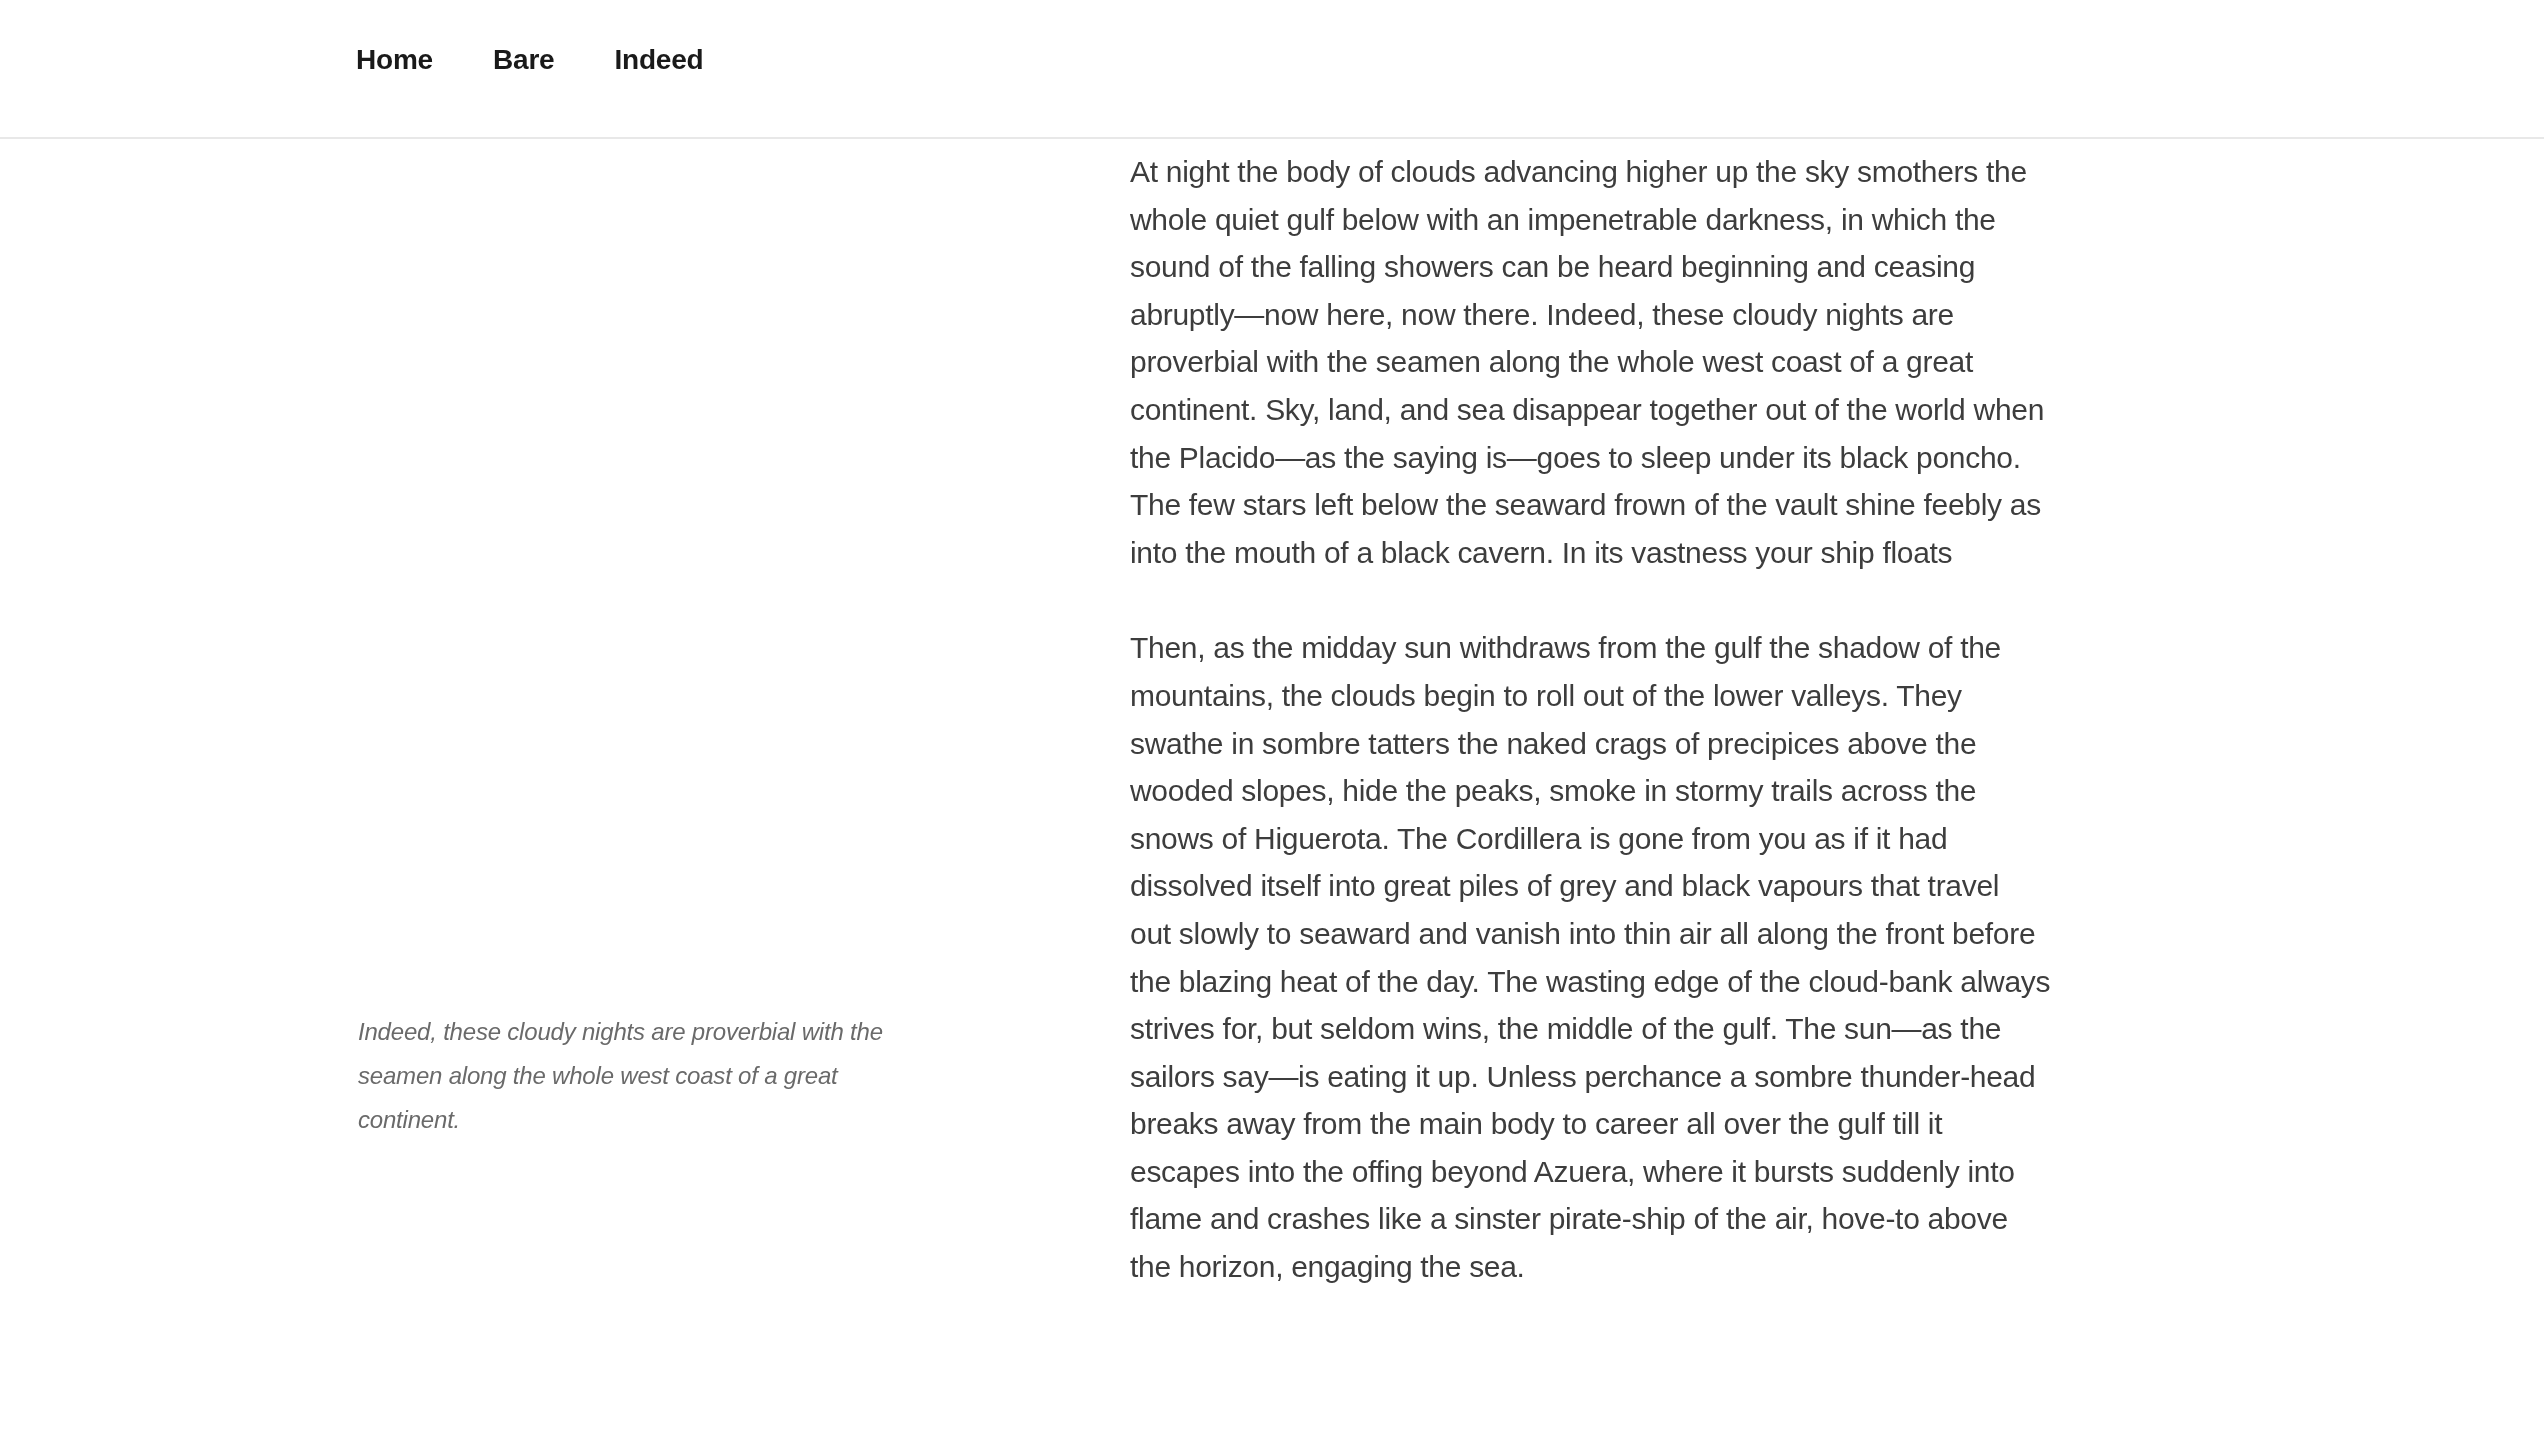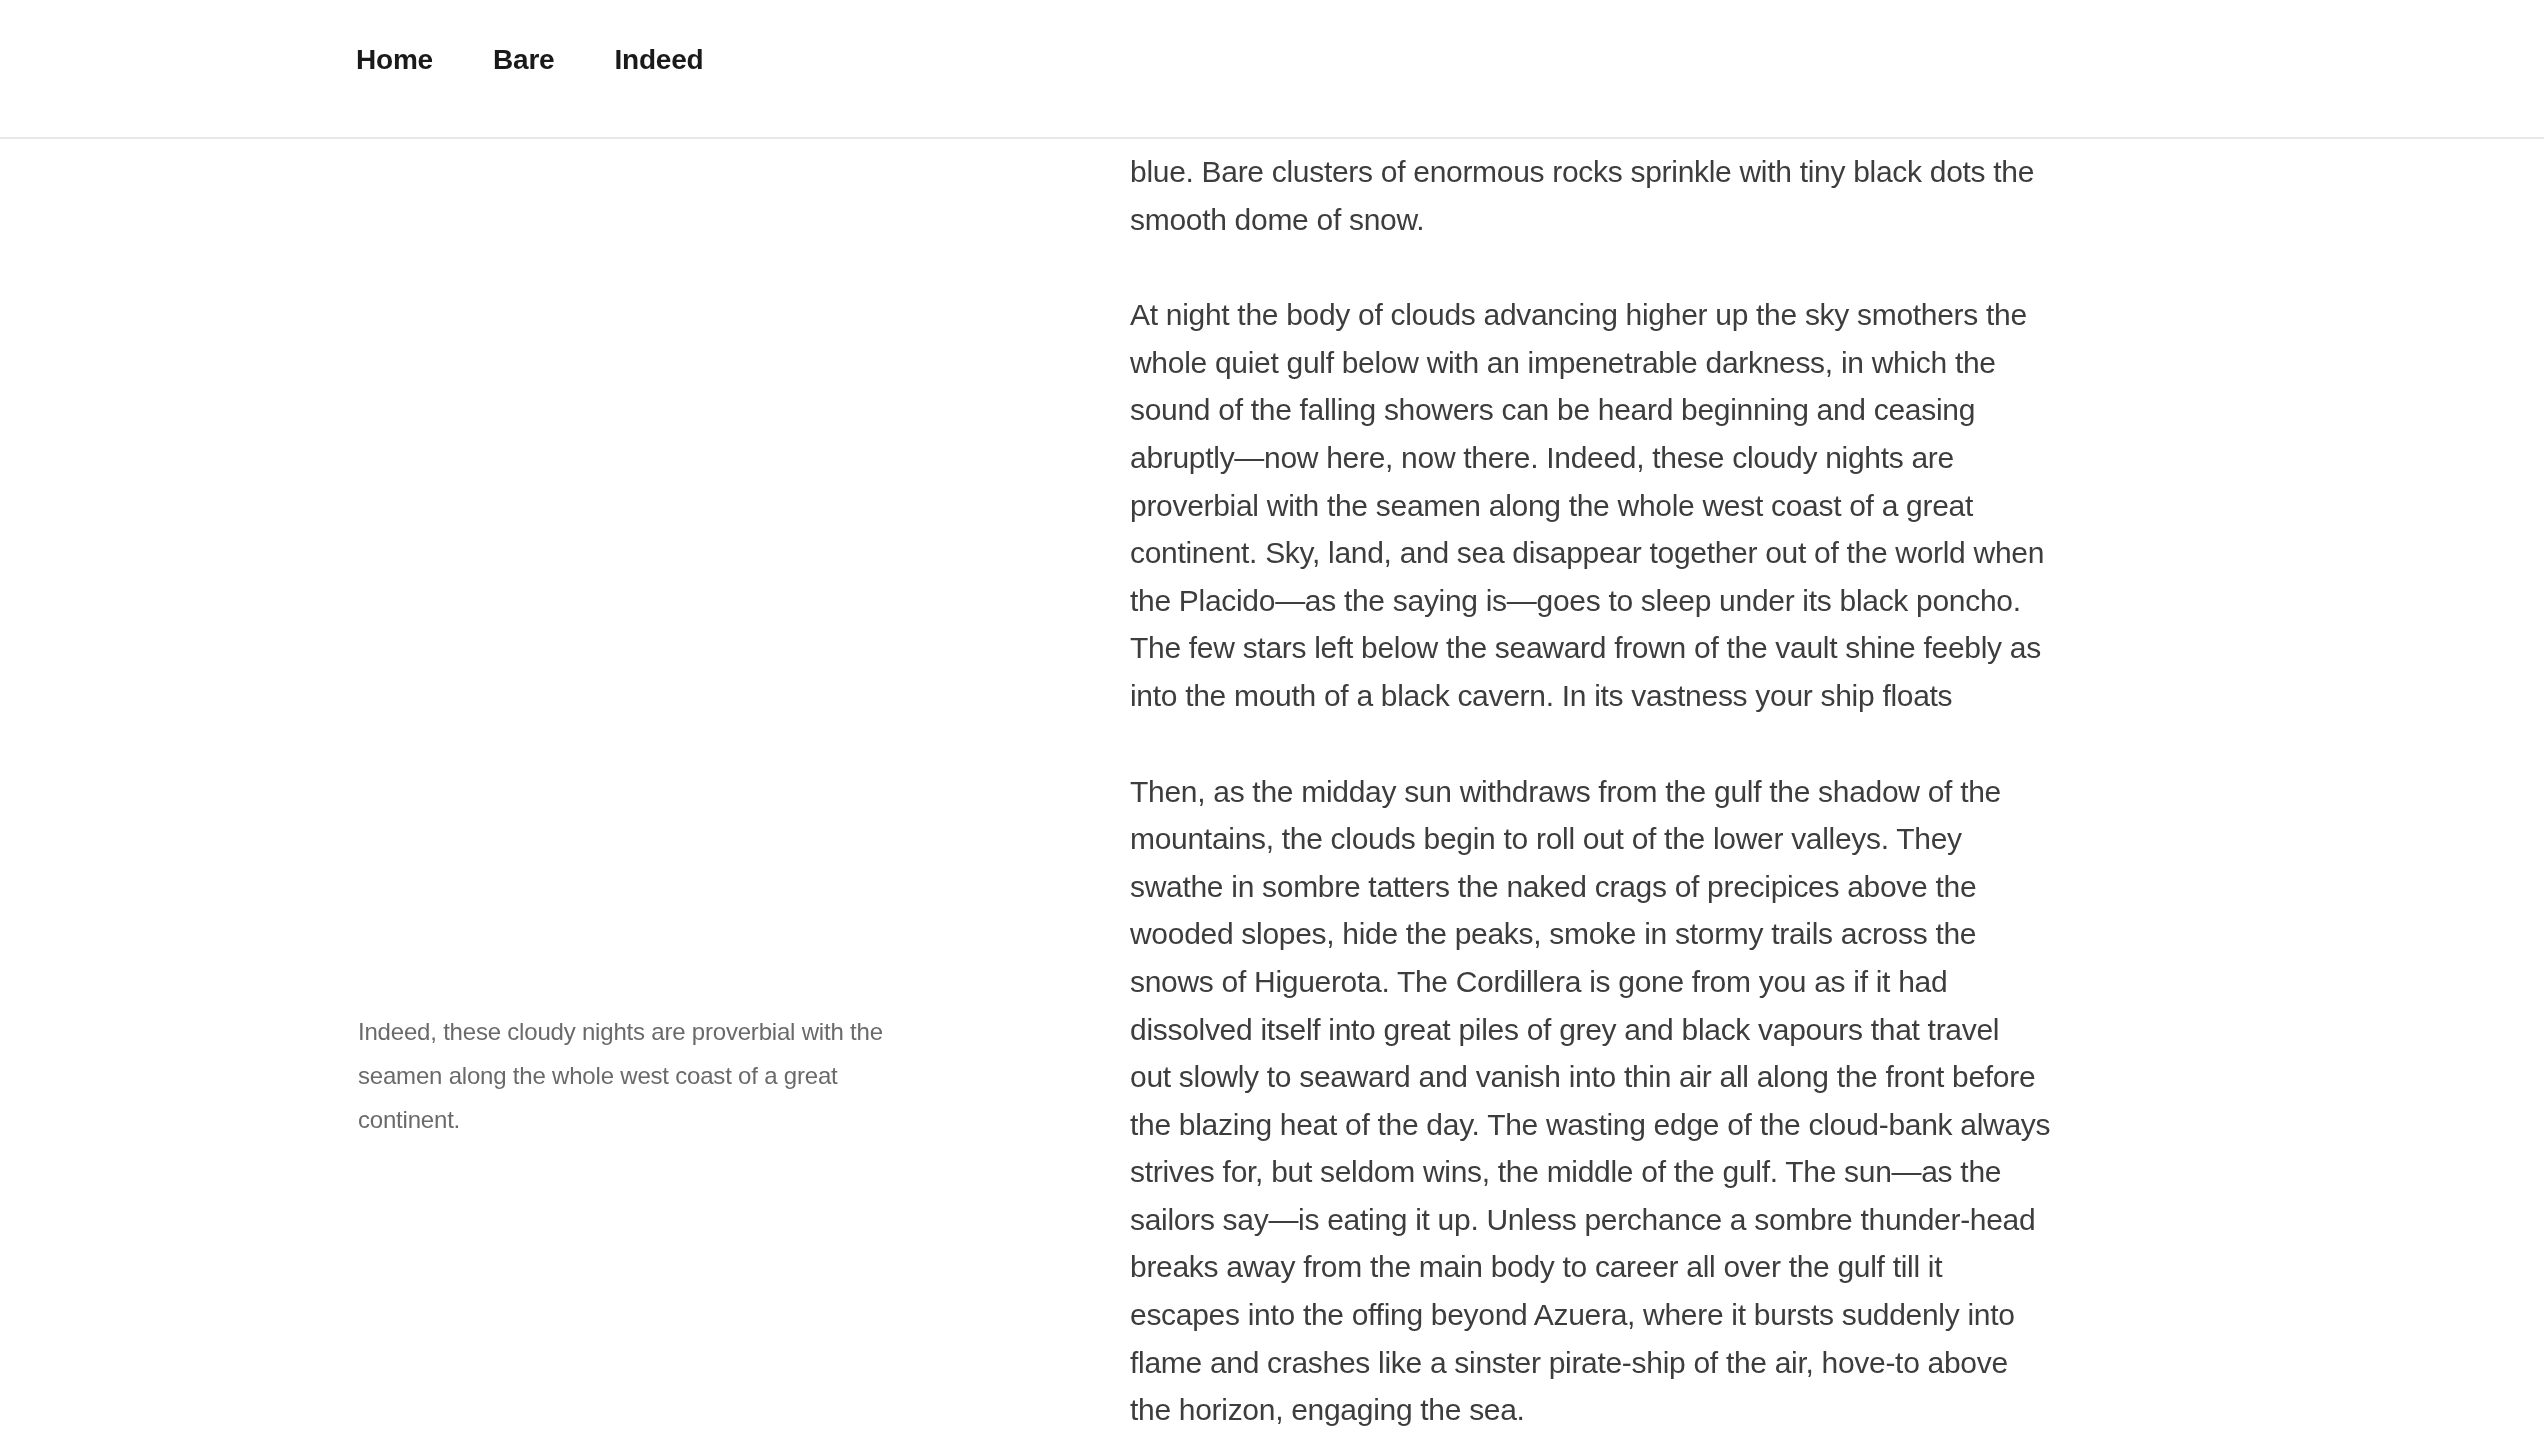--- a/index.html
+++ b/index.html
@@ -64,20 +64,21 @@
     letter-spacing: -0.3px;
     white-space: pre-line;
   }
   .pull-quote {
     position: absolute;
     left: 358px;
     top: 1010px;
     width: 560px;
     margin: 0;
     font-size: 24px;
+    font-style: italic;
     line-height: 44px;
     color: #6a6a6a;
     letter-spacing: -0.2px;
     white-space: pre-line;
   }
 </style>
 </head>
 <body>
 
 <div class="page">
@@ -92,22 +93,20 @@
     </nav>
   </header>
 
   <main>
 
     <blockquote class="pull-quote">Indeed, these cloudy nights are proverbial with the
 seamen along the whole west coast of a great
 continent.</blockquote>
 
     <div class="article-col">
-      <p>blue. Bare clusters of enormous rocks sprinkle with tiny black dots the
-smooth dome of snow.</p>
       <p>At night the body of clouds advancing higher up the sky smothers the
 whole quiet gulf below with an impenetrable darkness, in which the
 sound of the falling showers can be heard beginning and ceasing
 abruptly—now here, now there. Indeed, these cloudy nights are
 proverbial with the seamen along the whole west coast of a great
 continent. Sky, land, and sea disappear together out of the world when
 the Placido—as the saying is—goes to sleep under its black poncho.
 The few stars left below the seaward frown of the vault shine feebly as
 into the mouth of a black cavern. In its vastness your ship floats</p>
       <p>Then, as the midday sun withdraws from the gulf the shadow of the

